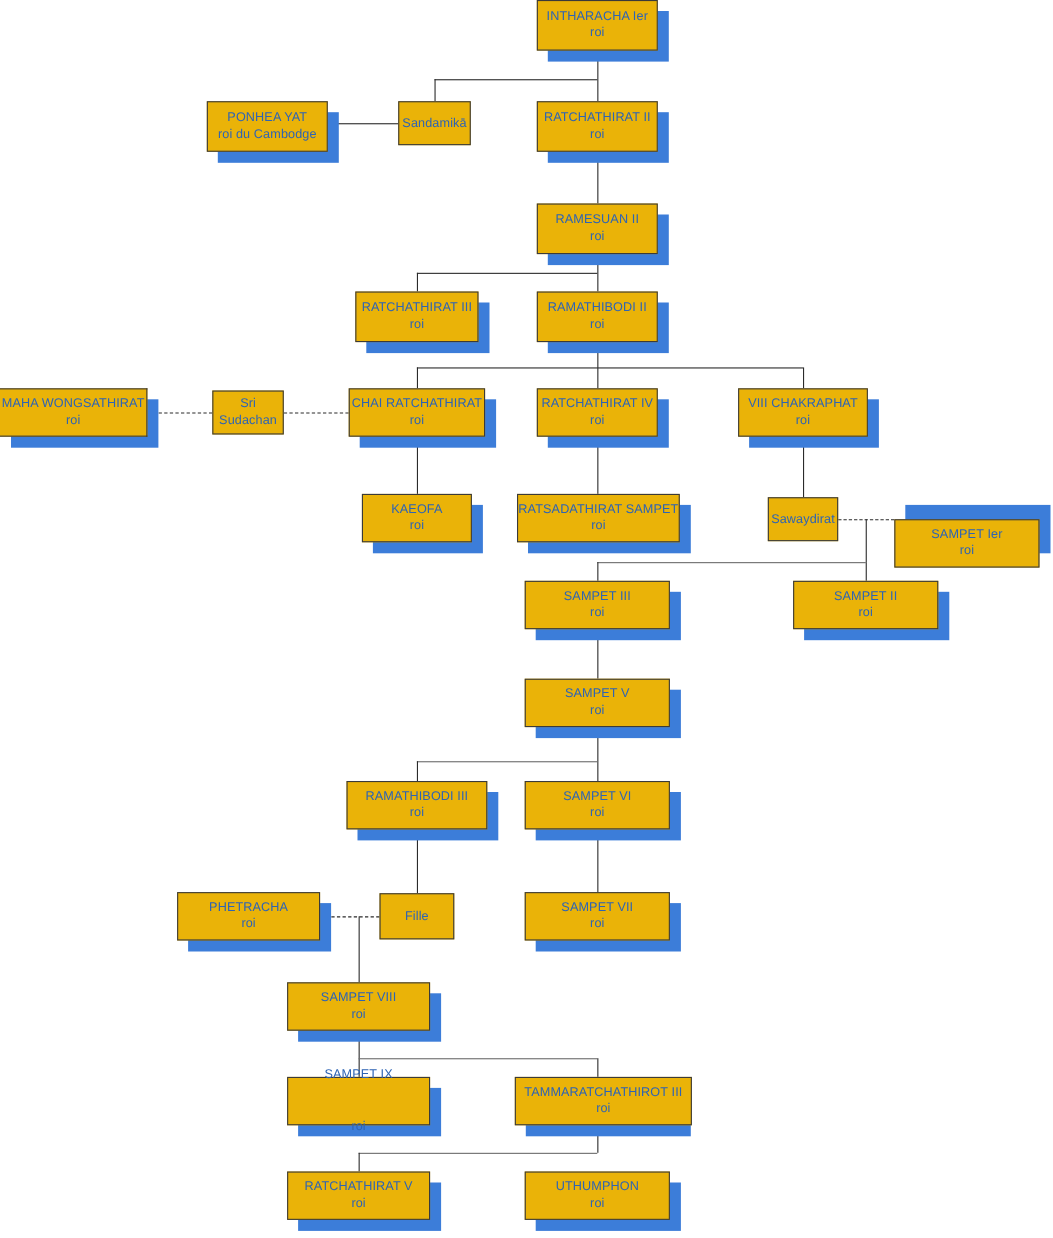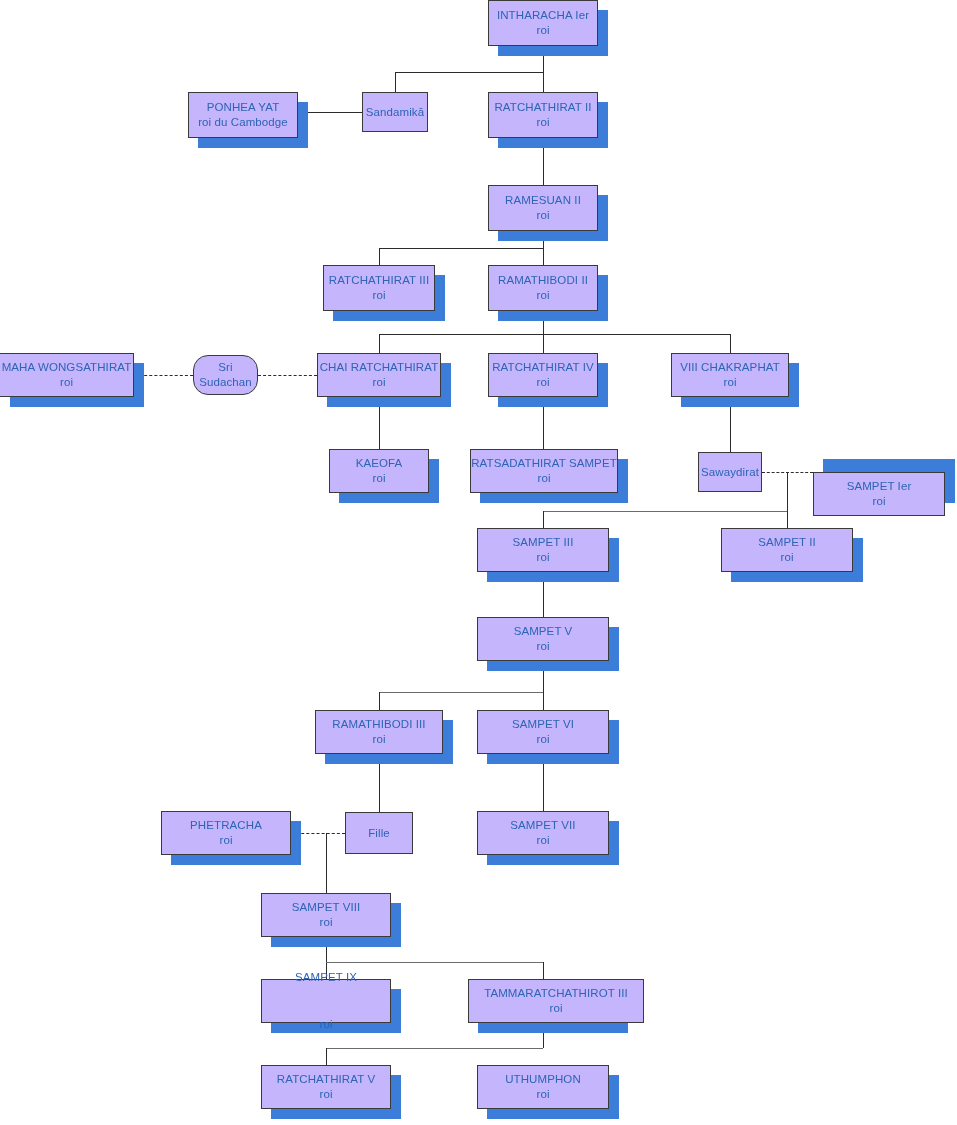--- a/index.html
+++ b/index.html
@@ -28,21 +28,21 @@
   .line.grey { background: #6c6c6c; }
   .dash {
     position: absolute;
     height: 0;
     border-top: 1px dashed #2b2b2b;
   }
   
   .node {
     position: absolute;
     box-sizing: border-box;
-    background: #c4b5fd;
+    background: #eab308;
     border: 1px solid #3a3a3a;
     color: #2e64b4;
     font-size: 11.5px;
     line-height: 1.28;
     text-align: center;
     display: flex;
     flex-direction: column;
     align-items: center;
     justify-content: center;
     z-index: 3;
@@ -129,21 +129,21 @@
     <div class="shadow" style="left: 498px; top: 275px; width: 110px; height: 46px;"></div>
     <div class="node" style="left: 488px; top: 265px; width: 110px; height: 46px;">
       <span class="nm">RAMATHIBODI II</span>
       <span class="ti">roi</span>
     </div>
     <div class="shadow" style="left: 10px; top: 363px; width: 134px; height: 44px;"></div>
     <div class="node clipleft" style="left: 0px; top: 353px; width: 134px; height: 44px;">
       <span class="nm">MAHA WONGSATHIRAT</span>
       <span class="ti">roi</span>
     </div>
-    <div class="node" style="left: 193px; top: 355px; width: 65px; height: 40px; border-radius: 15px;">
+    <div class="node" style="left: 193px; top: 355px; width: 65px; height: 40px;">
       <span class="nm">Sri</span>
       <span class="ti">Sudachan</span>
     </div>
     <div class="shadow" style="left: 327px; top: 363px; width: 124px; height: 44px;"></div>
     <div class="node" style="left: 317px; top: 353px; width: 124px; height: 44px;">
       <span class="nm">CHAI RATCHATHIRAT</span>
       <span class="ti">roi</span>
     </div>
     <div class="shadow" style="left: 498px; top: 363px; width: 110px; height: 44px;"></div>
     <div class="node" style="left: 488px; top: 353px; width: 110px; height: 44px;">
@@ -215,21 +215,21 @@
     <div class="node" style="left: 261px; top: 893px; width: 130px; height: 44px;">
       <span class="nm">SAMPET VIII</span>
       <span class="ti">roi</span>
     </div>
     <div class="shadow" style="left: 271px; top: 989px; width: 130px; height: 44px;"></div>
     <div class="node" style="left: 261px; top: 979px; width: 130px; height: 44px; gap: 32px;">
       <span class="nm">SAMPET IX</span>
       <span class="ti">roi</span>
     </div>
     <div class="shadow" style="left: 478px; top: 989px; width: 150px; height: 44px;"></div>
-    <div class="node" style="left: 468px; top: 979px; width: 176px; height: 44px;">
+    <div class="node" style="left: 468px; top: 979px; width: 161px; height: 44px;">
       <span class="nm">TAMMARATCHATHIROT III</span>
       <span class="ti">roi</span>
     </div>
     <div class="shadow" style="left: 271px; top: 1075px; width: 130px; height: 44px;"></div>
     <div class="node" style="left: 261px; top: 1065px; width: 130px; height: 44px;">
       <span class="nm">RATCHATHIRAT V</span>
       <span class="ti">roi</span>
     </div>
     <div class="shadow" style="left: 487px; top: 1075px; width: 132px; height: 44px;"></div>
     <div class="node" style="left: 477px; top: 1065px; width: 132px; height: 44px;">

